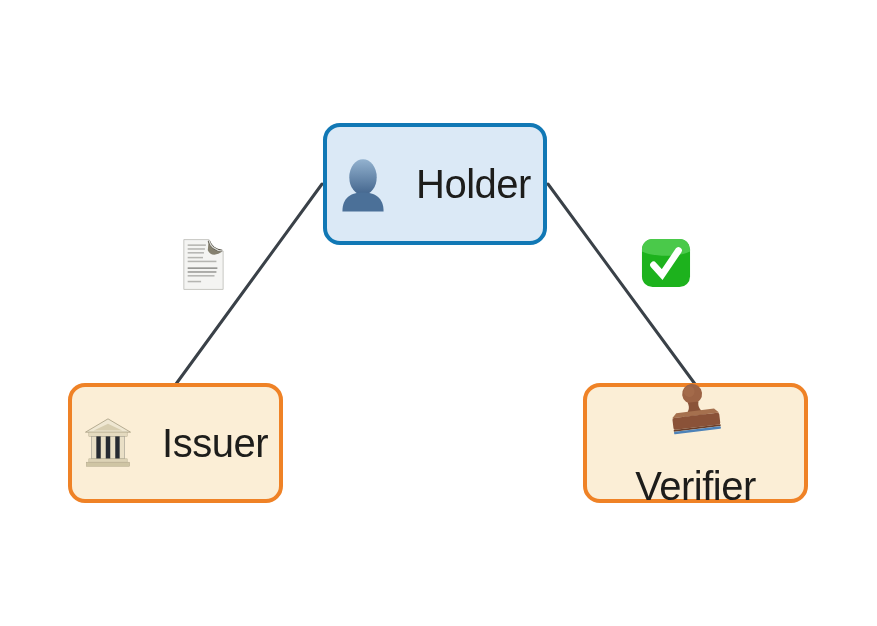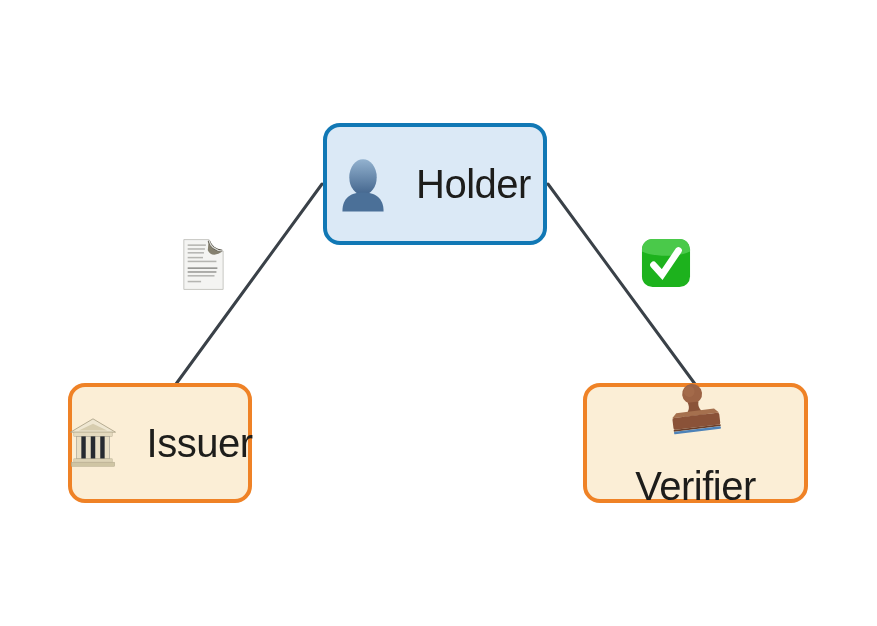--- a/index.html
+++ b/index.html
@@ -28,21 +28,21 @@
     border-radius: 17px;
   }
   .node-holder {
     left: 323px; top: 123px;
     width: 224px; height: 122px;
     background: #dbe9f6;
     border-color: #1178b5;
   }
   .node-issuer {
     left: 68px; top: 383px;
-    width: 184px; height: 120px;
+    width: 215px; height: 120px;
     background: #fbeed6;
     border-color: #ef8226;
   }
   .node-verifier {
     left: 583px; top: 383px;
     width: 225px; height: 120px;
     background: #fbeed6;
     border-color: #ef8226;
     flex-direction: column;
   }

